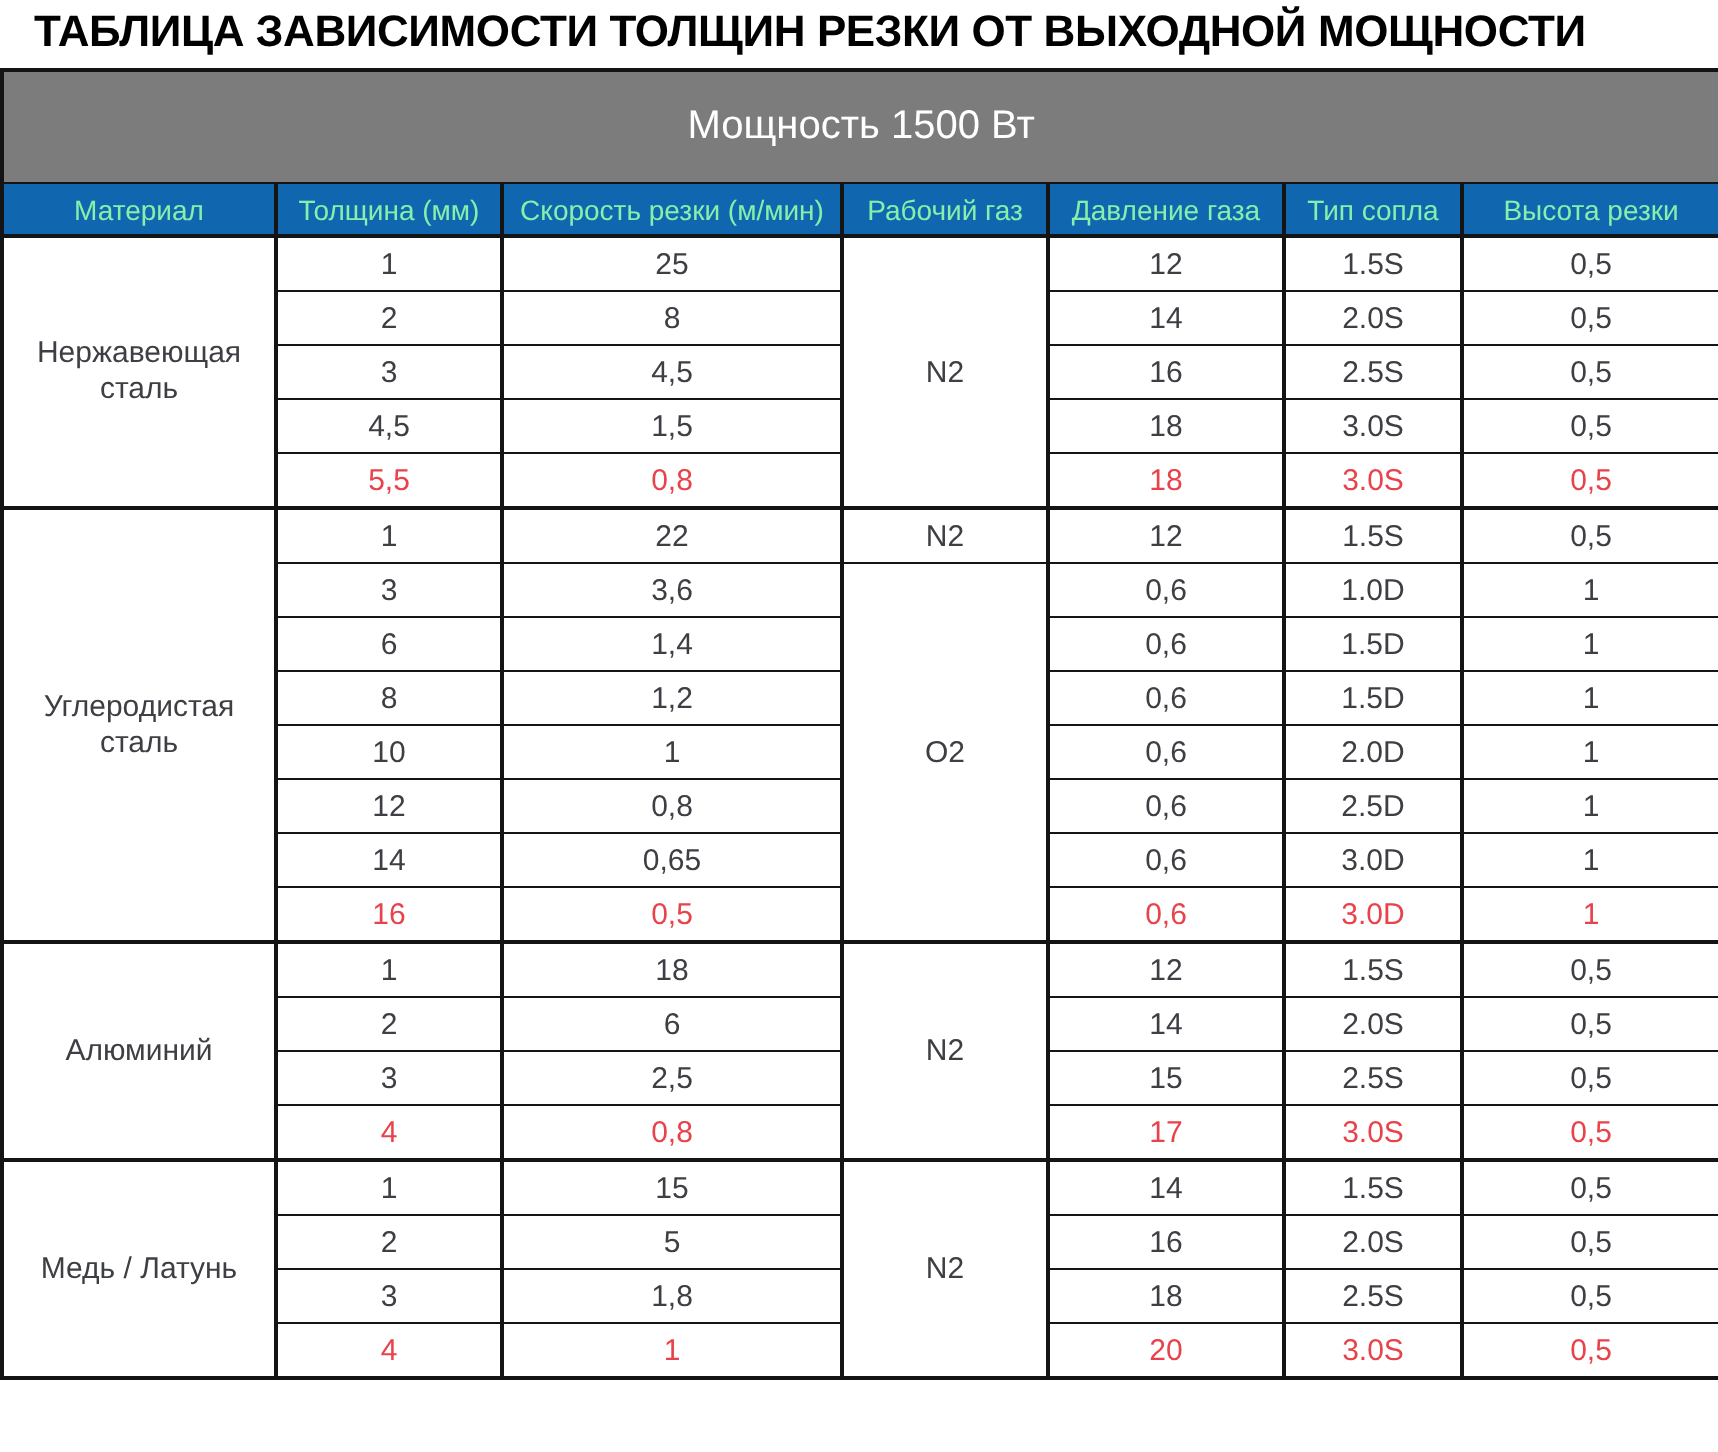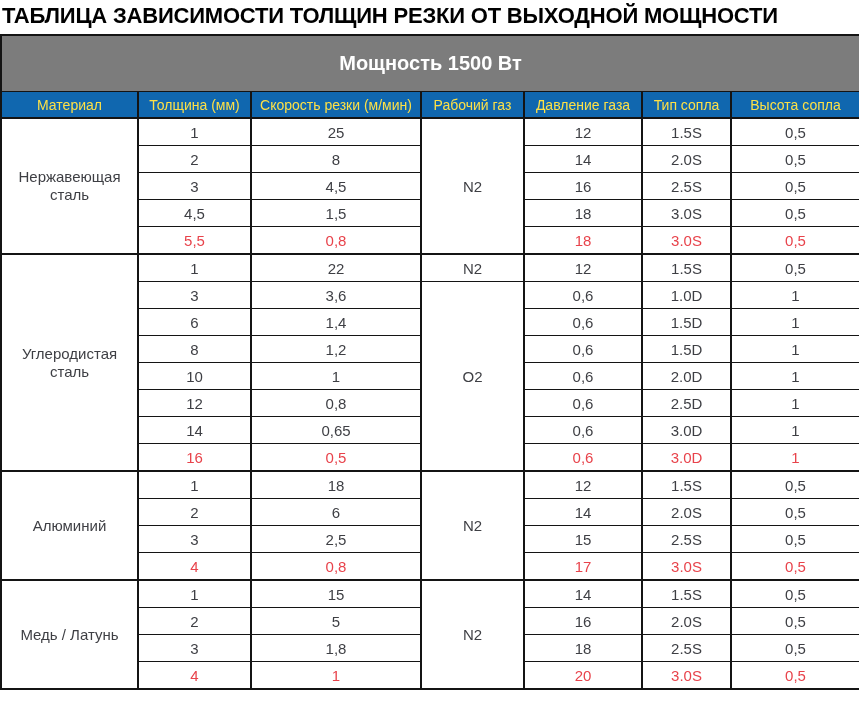--- a/index.html
+++ b/index.html
@@ -7,21 +7,21 @@
     padding: 0;
     background: #ffffff;
     font-family: "Liberation Sans", sans-serif;
   }
   .page {
     width: 859px;
     background: #ffffff;
   }
   .title {
     margin: 0;
-    padding: 3px 2px 5px 2px;
+    padding: 3px 2px 5px 17px;
     font-size: 22px;
     line-height: 26px;
     font-weight: bold;
     color: #000000;
     letter-spacing: -0.2px;
     white-space: nowrap;
   }
   table.params {
     width: 859px;
     table-layout: fixed;
@@ -35,27 +35,27 @@
     text-align: center;
     vertical-align: middle;
     padding: 0 2px;
     overflow: hidden;
   }
   th.band {
     height: 55px;
     background: var(--band-gray, #7c7c7c);
     color: #ffffff;
     font-size: 20px;
-    font-weight: bold;
+    font-weight: normal;
     border-bottom-width: 2px;
   }
   tr.cols th {
     height: 25px;
     background: var(--header-blue, #1067af);
-    color: #fde047;
+    color: #86efac;
     font-weight: normal;
     font-size: 14px;
   }
   td {
     height: 26px;
     font-size: 15px;
     color: var(--text-gray, #3e3f44);
   }
   td.material {
     font-size: 15px;
@@ -92,21 +92,21 @@
       <tr>
         <th class="band" colspan="7">Мощность 1500 Вт</th>
       </tr>
       <tr class="cols" id="header-row">
           <th>Материал</th>
           <th>Толщина (мм)</th>
           <th>Скорость резки (м/мин)</th>
           <th>Рабочий газ</th>
           <th>Давление газа</th>
           <th>Тип сопла</th>
-          <th>Высота сопла</th>
+          <th>Высота резки</th>
         </tr>
     </thead>
     <tbody id="table-body">
         <tr class="section-start">
           <td rowspan="5" class="material">Нержавеющая сталь</td>
           <td class="num">1</td>
           <td class="num">25</td>
           <td rowspan="5" class="gas">N2</td>
           <td class="num">12</td>
           <td class="num">1.5S</td>

